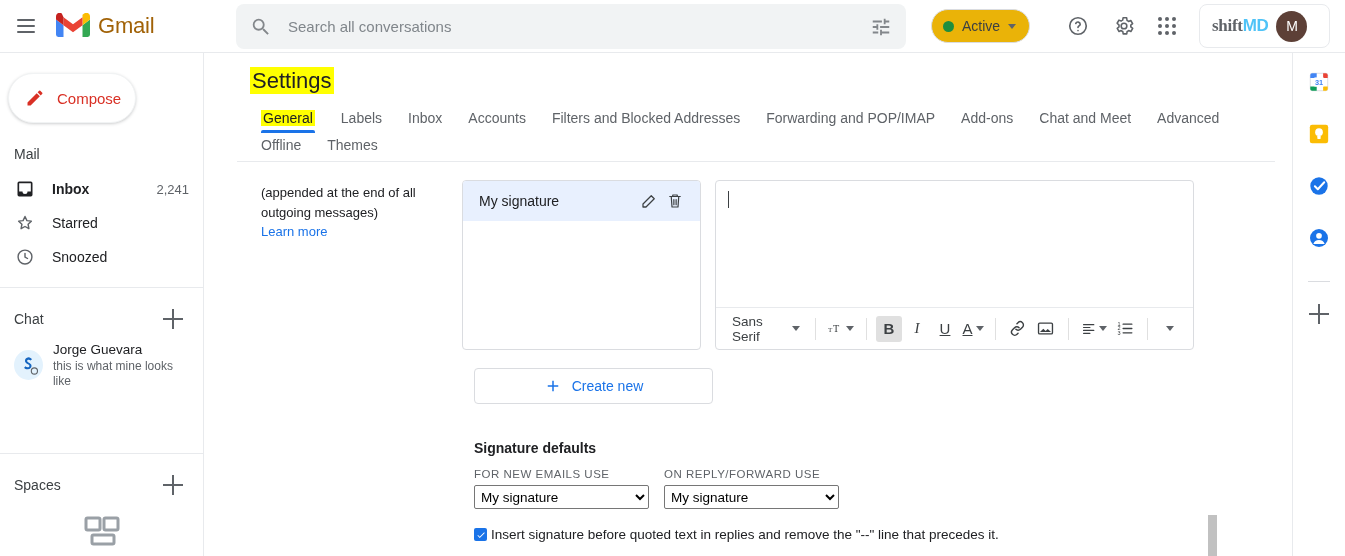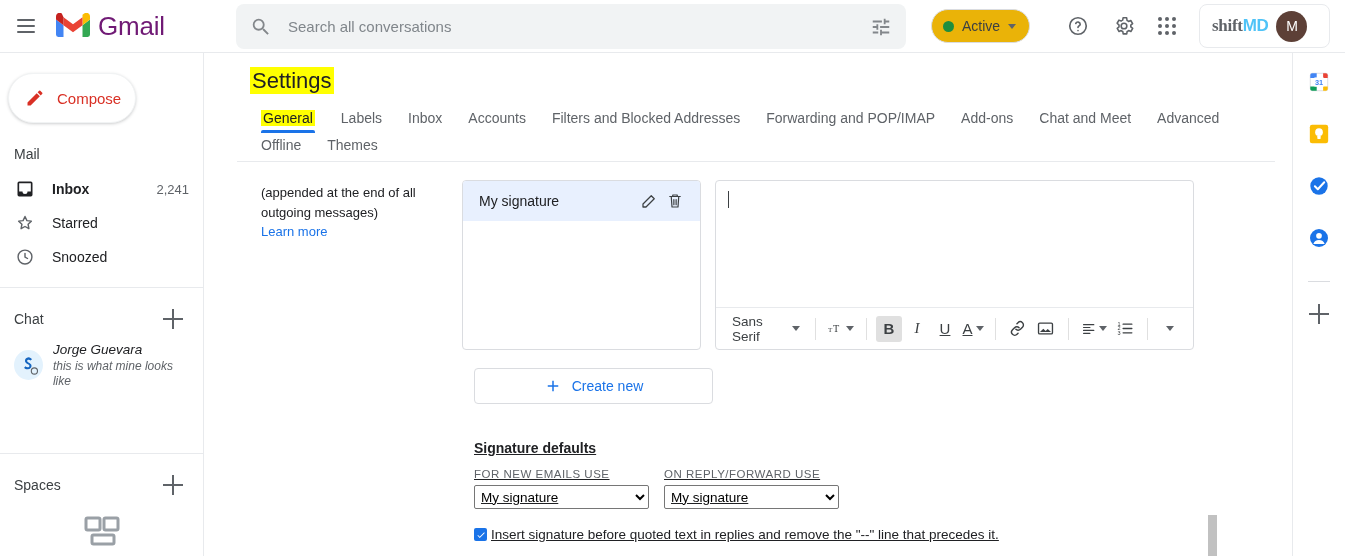--- a/index.html
+++ b/index.html
@@ -21,21 +21,21 @@
   }
   .hamburger {
     width: 40px; height: 40px; margin-left: 6px;
     display: flex; flex-direction: column; justify-content: center; align-items: center;
     gap: 4px; cursor: pointer; border-radius: 50%;
   }
   .hamburger span { display: block; width: 18px; height: 2px; background: #5f6368; border-radius: 1px; }
 
   .brand { display: flex; align-items: center; gap: 8px; margin-left: 10px; }
   .gmail-logo { width: 34px; height: 26px; position: relative; }
-  .gmail-text { font-size: 26px; color: #701a75; letter-spacing: -0.2px; }
+  .gmail-text { font-size: 22px; color: #a16207; letter-spacing: -0.2px; }
 
   .searchwrap {
     position: absolute; left: 236px; top: 4px;
     width: 670px; height: 45px;
     background: #f1f3f4; border-radius: 8px;
     display: flex; align-items: center; padding: 0 14px;
   }
   .search-icon { width: 22px; height: 22px; flex: 0 0 22px; opacity: .75; }
   .search-input {
     flex: 1; border: none; outline: none; background: transparent;
@@ -126,21 +126,21 @@
     padding: 0 14px 0 14px; margin: 2px 0; cursor: pointer;
     border-radius: 0 16px 16px 0;
   }
   .navrow .nico { width: 22px; flex: 0 0 22px; display: flex; justify-content: center; }
   .navrow .nlabel { font-size: 14px; color: #202124; margin-left: 16px; flex: 1; }
   .navrow.bold .nlabel { font-weight: bold; }
   .navrow .ncount { font-size: 13px; color: #5f6368; }
 
   .sb-divider { height: 1px; background: #e8eaed; margin: 14px 0 0 0; }
 
-  .chatrow { display: flex; align-items: center; padding: 6px 14px; gap: 10px; cursor: pointer; font-style: italic; }
+  .chatrow { display: flex; align-items: center; padding: 6px 14px; gap: 10px; cursor: pointer; }
   .chat-avatar {
     width: 30px; height: 30px; border-radius: 50%;
     background: #e3f2fd; display: flex; align-items: center; justify-content: center;
     font-size: 15px; color: #1565c0; font-weight: bold; position: relative;
   }
   .chat-texts { display: flex; flex-direction: column; line-height: 1.25; }
   .chat-name { font-size: 13.5px; color: #202124; }
   .chat-sub { font-size: 12px; color: #5f6368; }
 
   .spaces-empty {
@@ -545,21 +545,21 @@
         </div>
       </div>
 
       <div class="create-new" style="margin-left:224px;">
         <svg width="18" height="18" viewBox="0 0 24 24">
           <path d="M11 5h2v14h-2zM5 11h14v2H5z" fill="#1a73e8"></path>
         </svg>
         <span class="create-new-label">Create new</span>
       </div>
 
-      <div class="defaults" style="margin-left:224px;text-decoration:underline;">
+      <div class="defaults" style="margin-left:224px;">
         <div class="defaults-title">Signature defaults</div>
         <div class="defaults-cols">
           <div class="def-col">
             <span class="def-caption">FOR NEW EMAILS USE</span>
             <select class="def-select sel-a">
               <option>My signature</option>
             </select>
           </div>
           <div class="def-col">
             <span class="def-caption">ON REPLY/FORWARD USE</span>

